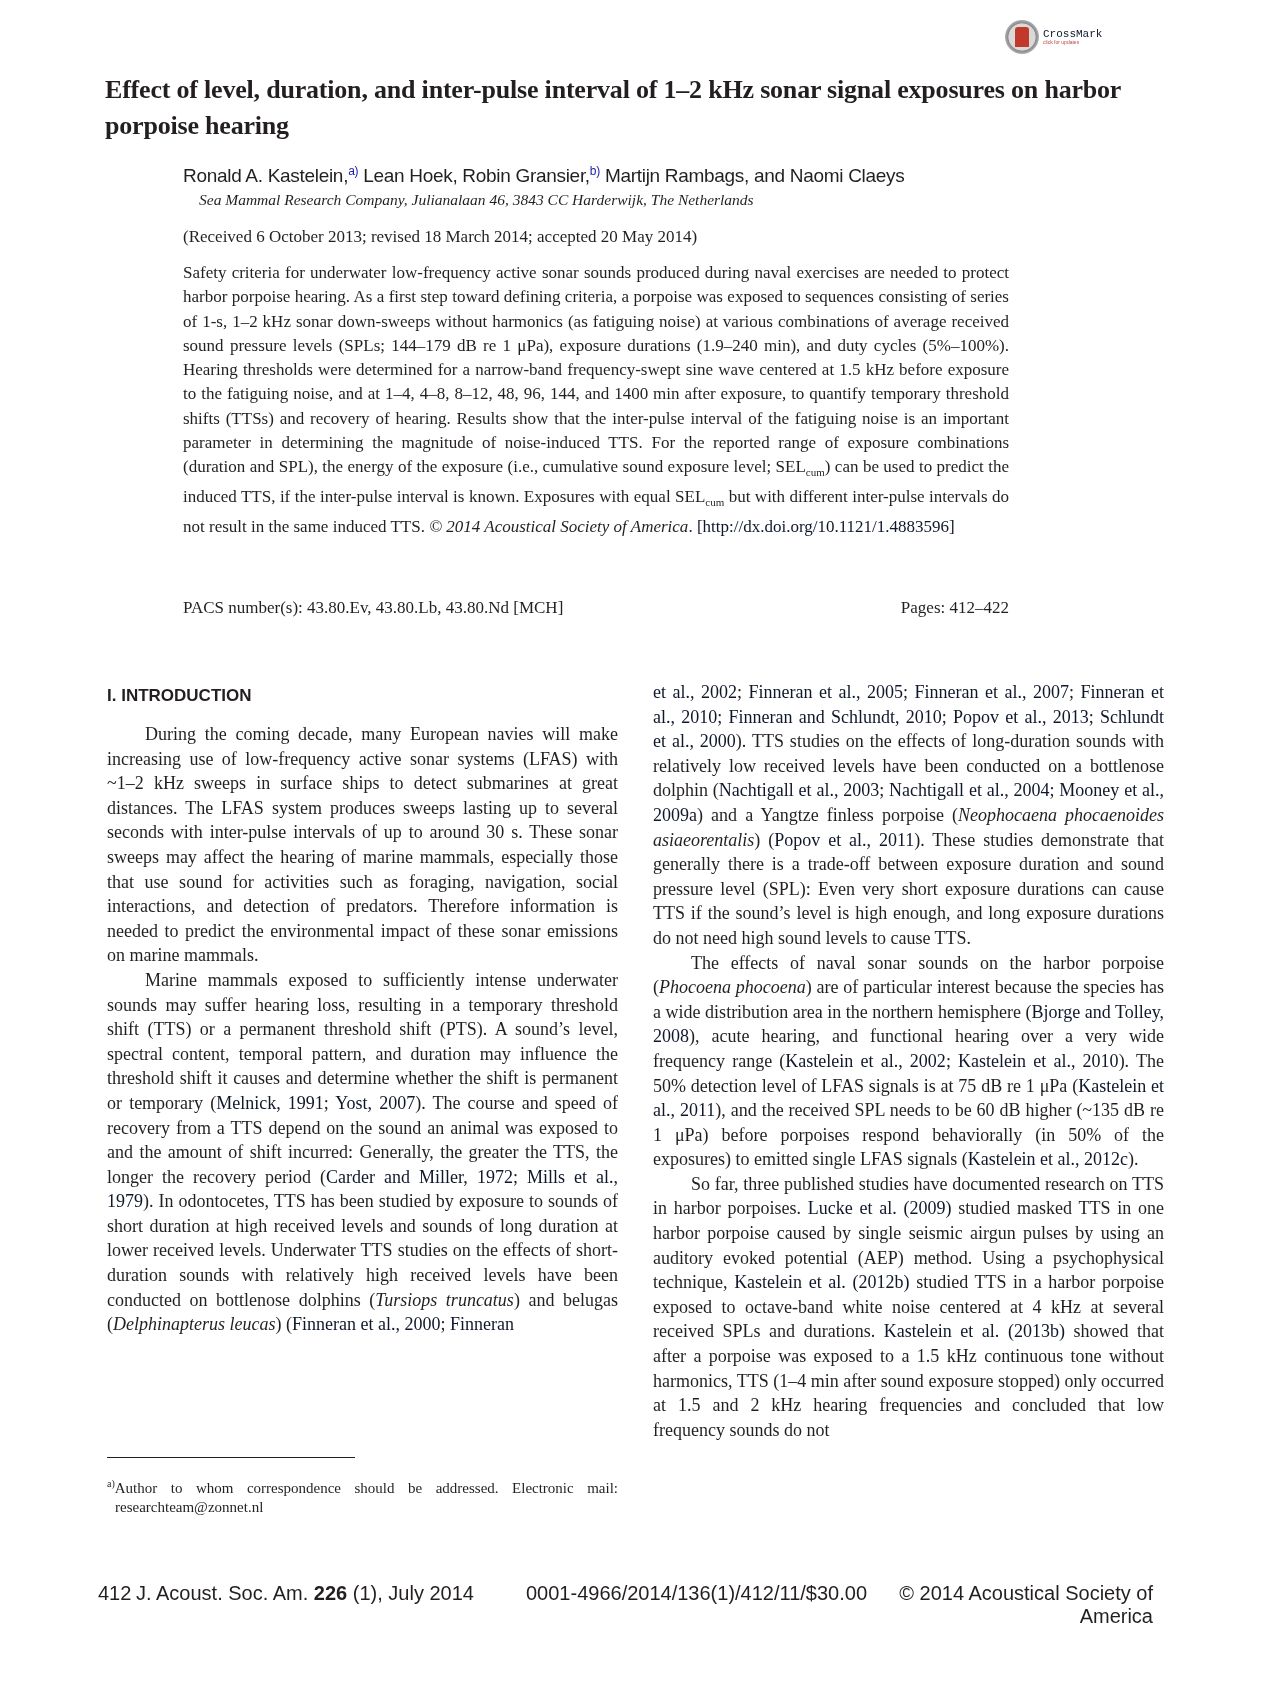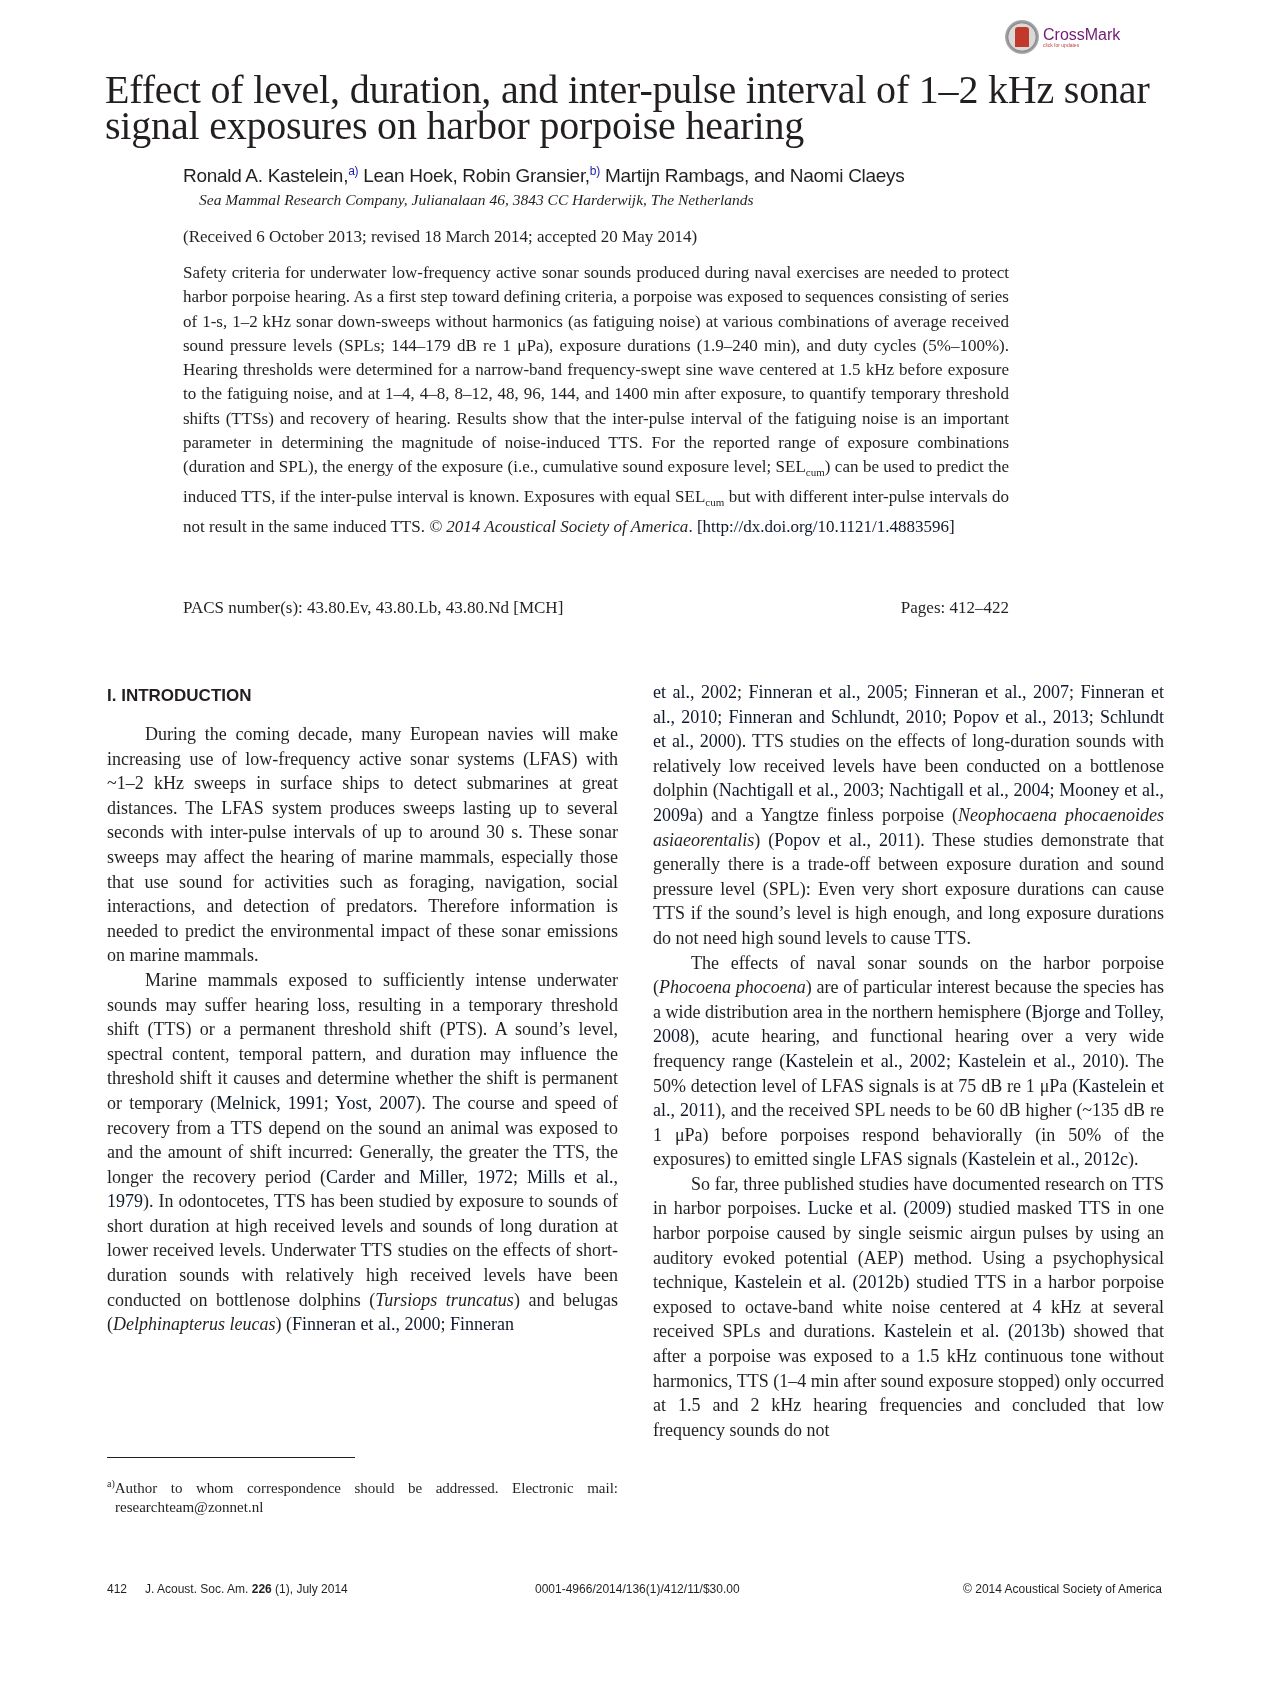--- a/index.html
+++ b/index.html
@@ -4,44 +4,44 @@
 <style>
   html, body { margin: 0; padding: 0; background: #ffffff; }
   body { width: 1275px; height: 1688px; position: relative; overflow: hidden; color: #231f20; }
   .serif { font-family: "Liberation Serif", "DejaVu Serif", serif; }
   .sans { font-family: "Liberation Sans", "DejaVu Sans", sans-serif; }
   a, .link { color: #0f172a; text-decoration: none; }
   .crossmark { position: absolute; left: 1005px; top: 20px; display: flex; align-items: center; gap: 4px; }
   .crossmark .badge { width: 34px; height: 34px; border-radius: 50%; background: radial-gradient(circle, #d9d9d9 55%, #8a8a8a 58%, #bdbdbd 75%); display: flex; align-items: center; justify-content: center; }
   .crossmark .badge span { width: 14px; height: 20px; background: #c0392b; border-radius: 3px 3px 0 0; display: block; }
   .crossmark .cm-text { display: flex; flex-direction: column; line-height: 1; }
-  .crossmark .cm-title { font-size: 16px; color: #701a75; font-family: Liberation Sans, sans-serif; }
+  .crossmark .cm-title { font-size: 11px; color: #0f172a; font-family: Liberation Mono, monospace; }
   .crossmark .cm-sub { font-size: 5px; color: #b44; font-family: "Liberation Sans", sans-serif; }
 
-  .title { position: absolute; left: 105px; top: 72px; width: 1060px; font-size: 40px; font-weight: normal; line-height: 36px; letter-spacing: -0.2px; }
+  .title { position: absolute; left: 105px; top: 72px; width: 1060px; font-size: 26px; font-weight: bold; line-height: 36px; letter-spacing: -0.2px; }
   .authors { position: absolute; left: 183px; top: 164px; font-size: 19px; letter-spacing: -0.3px; }
   .authors sup { font-size: 12px; color: #1a1aa6; }
   .affil { position: absolute; left: 199px; top: 191px; font-size: 15.5px; font-style: italic; }
   .received { position: absolute; left: 183px; top: 227px; font-size: 17px; }
   .abstract { position: absolute; left: 183px; top: 261px; width: 826px; font-size: 17px; line-height: 24.3px; text-align: justify; }
   .abstract sub { font-size: 11px; }
   .pacs { position: absolute; left: 183px; top: 598px; width: 826px; font-size: 17px; display: flex; justify-content: space-between; }
 
   .col { position: absolute; top: 685px; width: 511px; font-size: 18px; line-height: 24.6px; text-align: justify; }
   .col.left { left: 107px; }
   .col.right { left: 653px; top: 680px; }
   .section-head { position: absolute; left: 107px; top: 686px; font-size: 17px; font-weight: bold; }
   .col p { margin: 0; text-indent: 38px; }
   .col p.noindent { text-indent: 0; }
   .col.left { top: 722px; }
   .fn-rule { position: absolute; left: 107px; top: 1457px; width: 248px; border-top: 1px solid #231f20; }
   .footnotes { position: absolute; left: 107px; top: 1474px; width: 511px; font-size: 15px; line-height: 19px; text-align: justify; }
   .footnotes .fn { padding-left: 8px; text-indent: -8px; }
   .footnotes sup { font-size: 10px; }
-  .footer { position: absolute; left: 107px; top: 1582px; width: 1055px; font-size: 12px; display: flex; }
+  .footer { position: absolute; left: 98px; top: 1582px; width: 1055px; font-size: 20px; display: flex; }
   .footer .pg { width: 38px; }
   .footer .jr { width: 390px; }
   .footer .issn { width: 360px; }
   .footer .copy { flex: 1; text-align: right; }
   i, .it { font-style: italic; }
 </style>
 </head>
 <body>
 
 <div class="crossmark">

